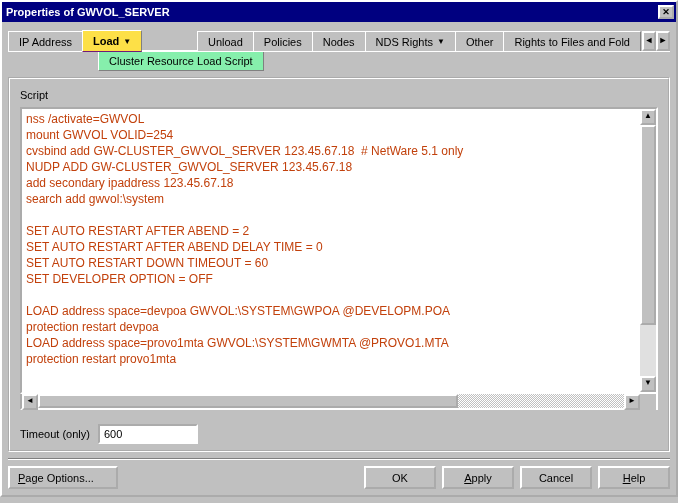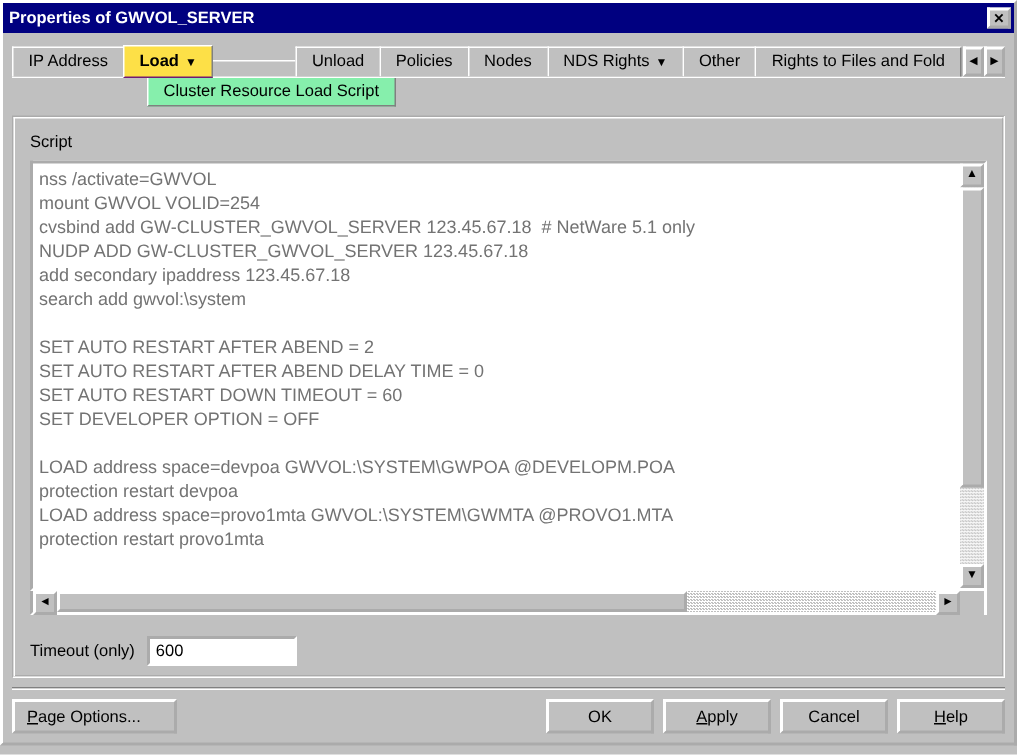--- a/index.html
+++ b/index.html
@@ -38,21 +38,21 @@
     font-size: 9px;
     line-height: 10px;
     text-align: center;
     color: #000;
     cursor: default;
     font-family: Arial;
     font-weight: bold;
   }
   .tabs-row {
     display: flex;
-    align-items: center;
+    align-items: flex-end;
     margin: 8px 6px 0 6px;
     position: relative;
   }
   .tab {
     border: 1px solid #808080;
     border-bottom: none;
     border-top: 1px solid #fff;
     border-left: 1px solid #fff;
     background: #c0c0c0;
     padding: 3px 10px;
@@ -129,21 +129,21 @@
     overflow: hidden;
   }
   .script-text {
     flex: 1;
     padding: 2px 4px;
     font-family: "MS Sans Serif", Arial, sans-serif;
     font-size: 12px;
     line-height: 16px;
     white-space: pre;
     overflow: hidden;
-    color: #737373;
+    color: #c2410c;
   }
   .vscroll {
     width: 16px;
     background: #c0c0c0;
     display: flex;
     flex-direction: column;
   }
   .sbtn {
     width: 16px;
     height: 16px;

